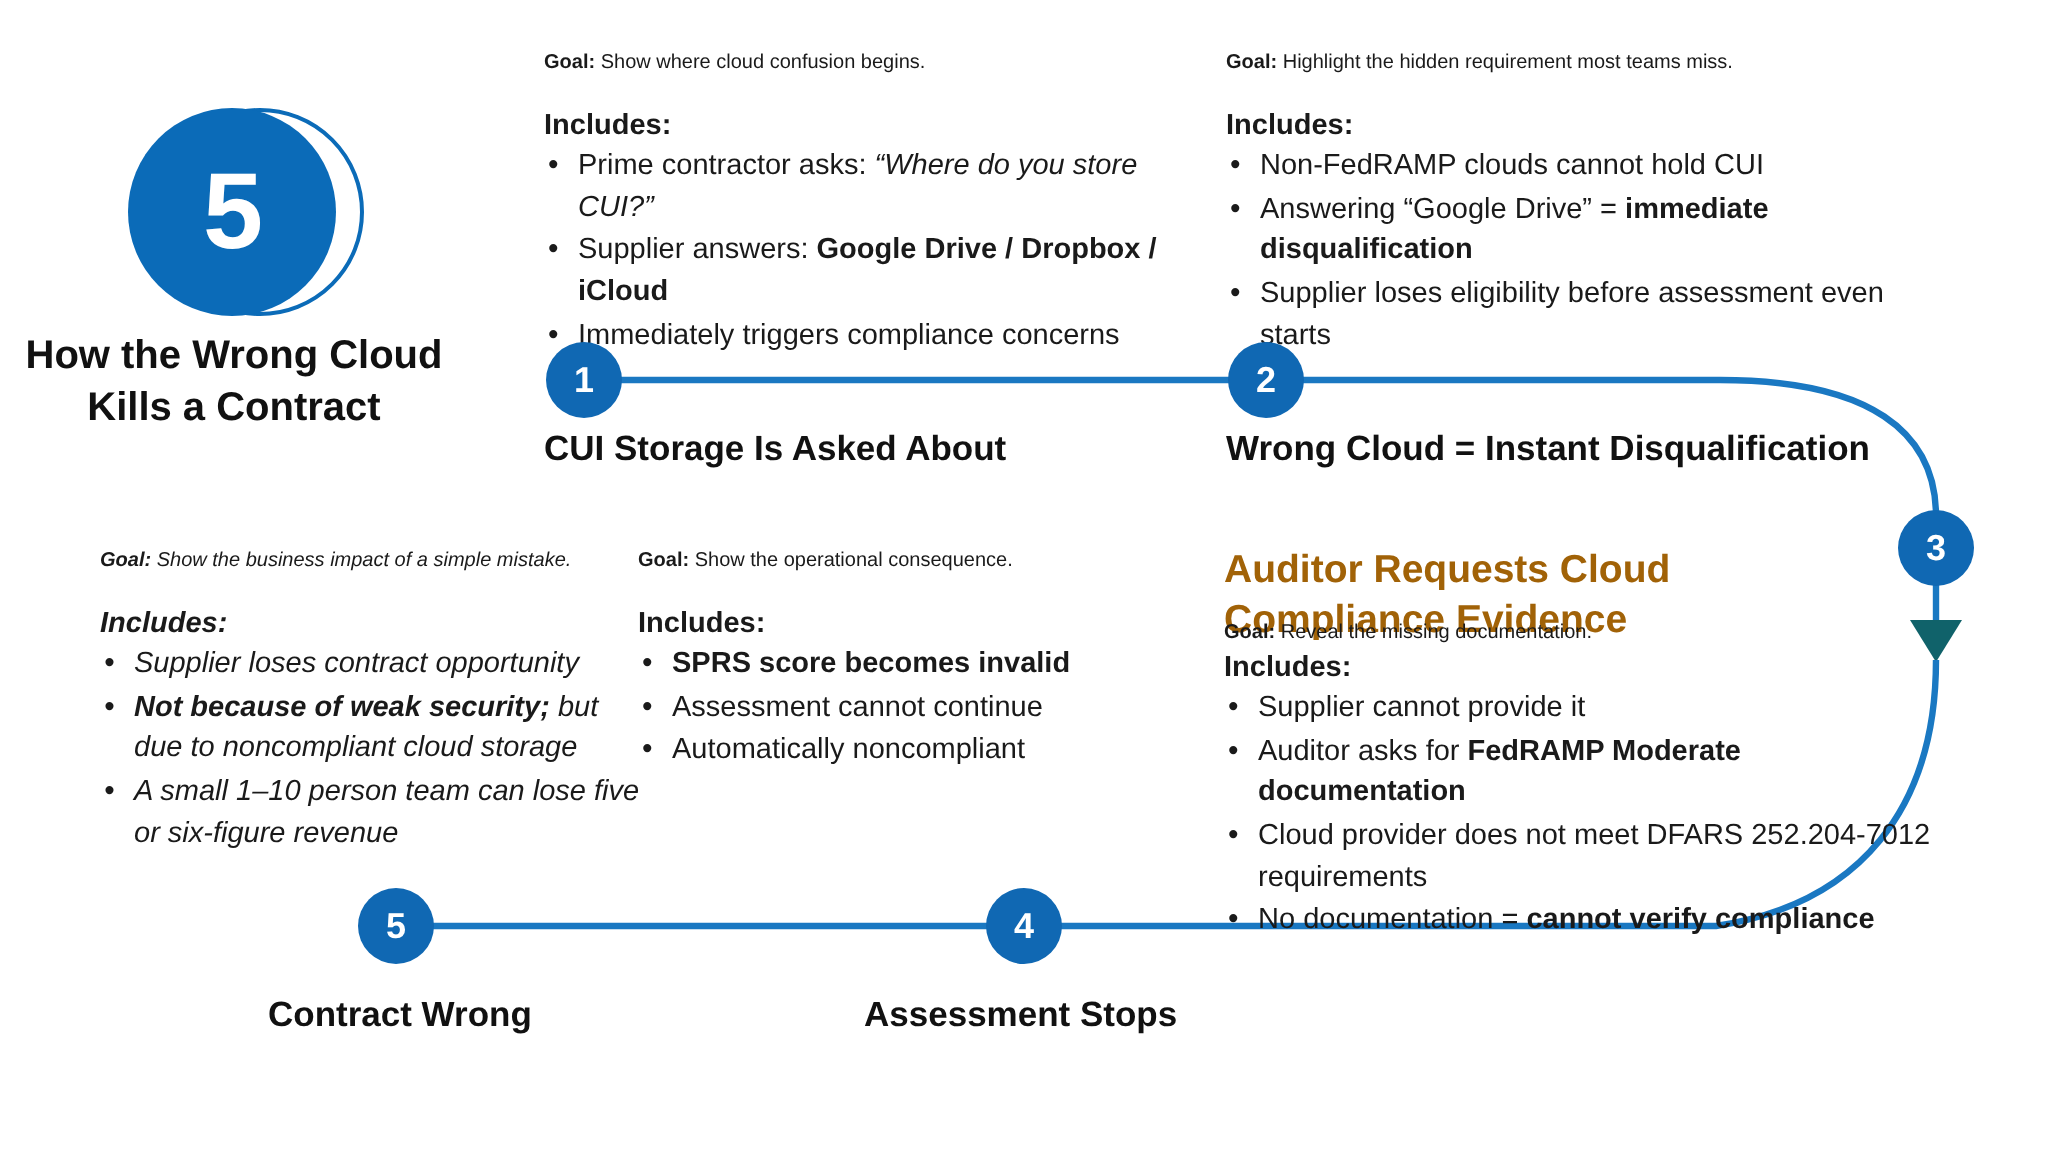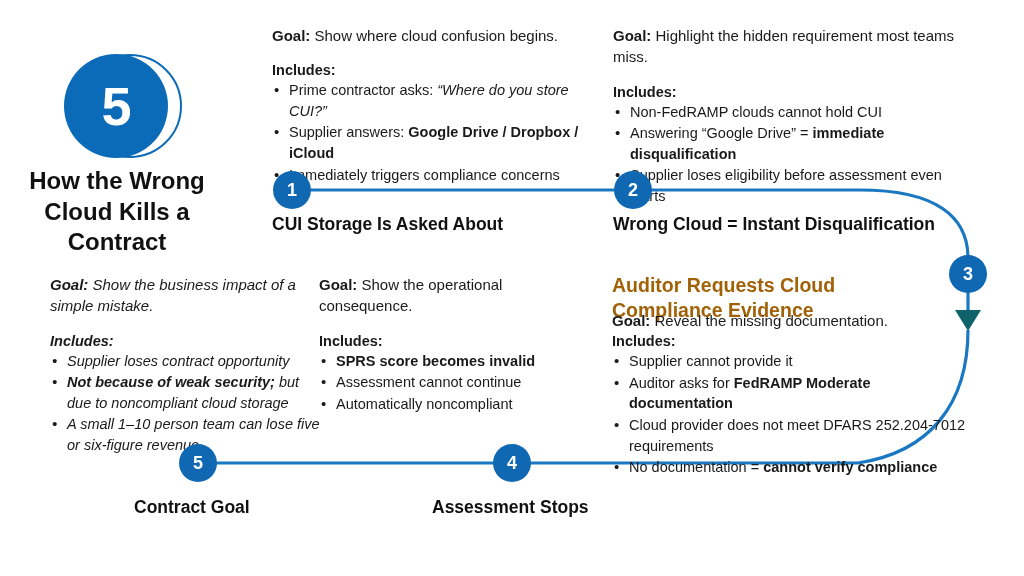--- a/index.html
+++ b/index.html
@@ -25,27 +25,27 @@
     position: absolute; left: 2px; top: 2px; width: 104px; height: 104px;
     background: #0b6bb8; border-radius: 50%;
     display: flex; align-items: center; justify-content: center;
   }
   .hero-badge .disc span {
     color: #ffffff; font-size: 54px; font-weight: 700; line-height: 1;
     letter-spacing: -1px;
   }
   .hero-title {
     position: absolute; left: 0px; top: 166px; width: 234px;
-    text-align: center; font-size: 24px; font-weight: 700; line-height: 1.28;
+    text-align: center; font-size: 20px; font-weight: 700; line-height: 1.28;
     color: #111111;
   }
 
   
   .block { position: absolute; color: #1a1a1a; }
-  .goal { font-size: 15px; line-height: 1.42; }
+  .goal { font-size: 10px; line-height: 1.42; }
   .goal b { font-weight: 700; }
   .includes-hd { font-size: 14.5px; font-weight: 700; margin-top: 16px; }
   .includes-hd.tight { margin-top: 2px; }
   ul.bullets { list-style: none; margin-top: 2px; }
   ul.bullets li {
     position: relative; padding-left: 17px; font-size: 14.5px; line-height: 1.42;
     margin-bottom: 1px;
   }
   ul.bullets li::before {
     content: "\2022"; position: absolute; left: 2px; top: -1px;
@@ -180,15 +180,15 @@
   </div>
 
   <div class="marker" style="left:493px; top:444px;">
     <span>4</span>
   </div>
   <div class="step-label" style="left:432px; top:497px;text-align:center;">Assessment Stops</div>
 
   <div class="marker" style="left:179px; top:444px;">
     <span>5</span>
   </div>
-  <div class="step-label" style="left:134px; top:497px;">Contract Goal</div>
+  <div class="step-label" style="left:134px; top:497px;">Contract Wrong</div>
 
 </div>
 
 </body></html>

